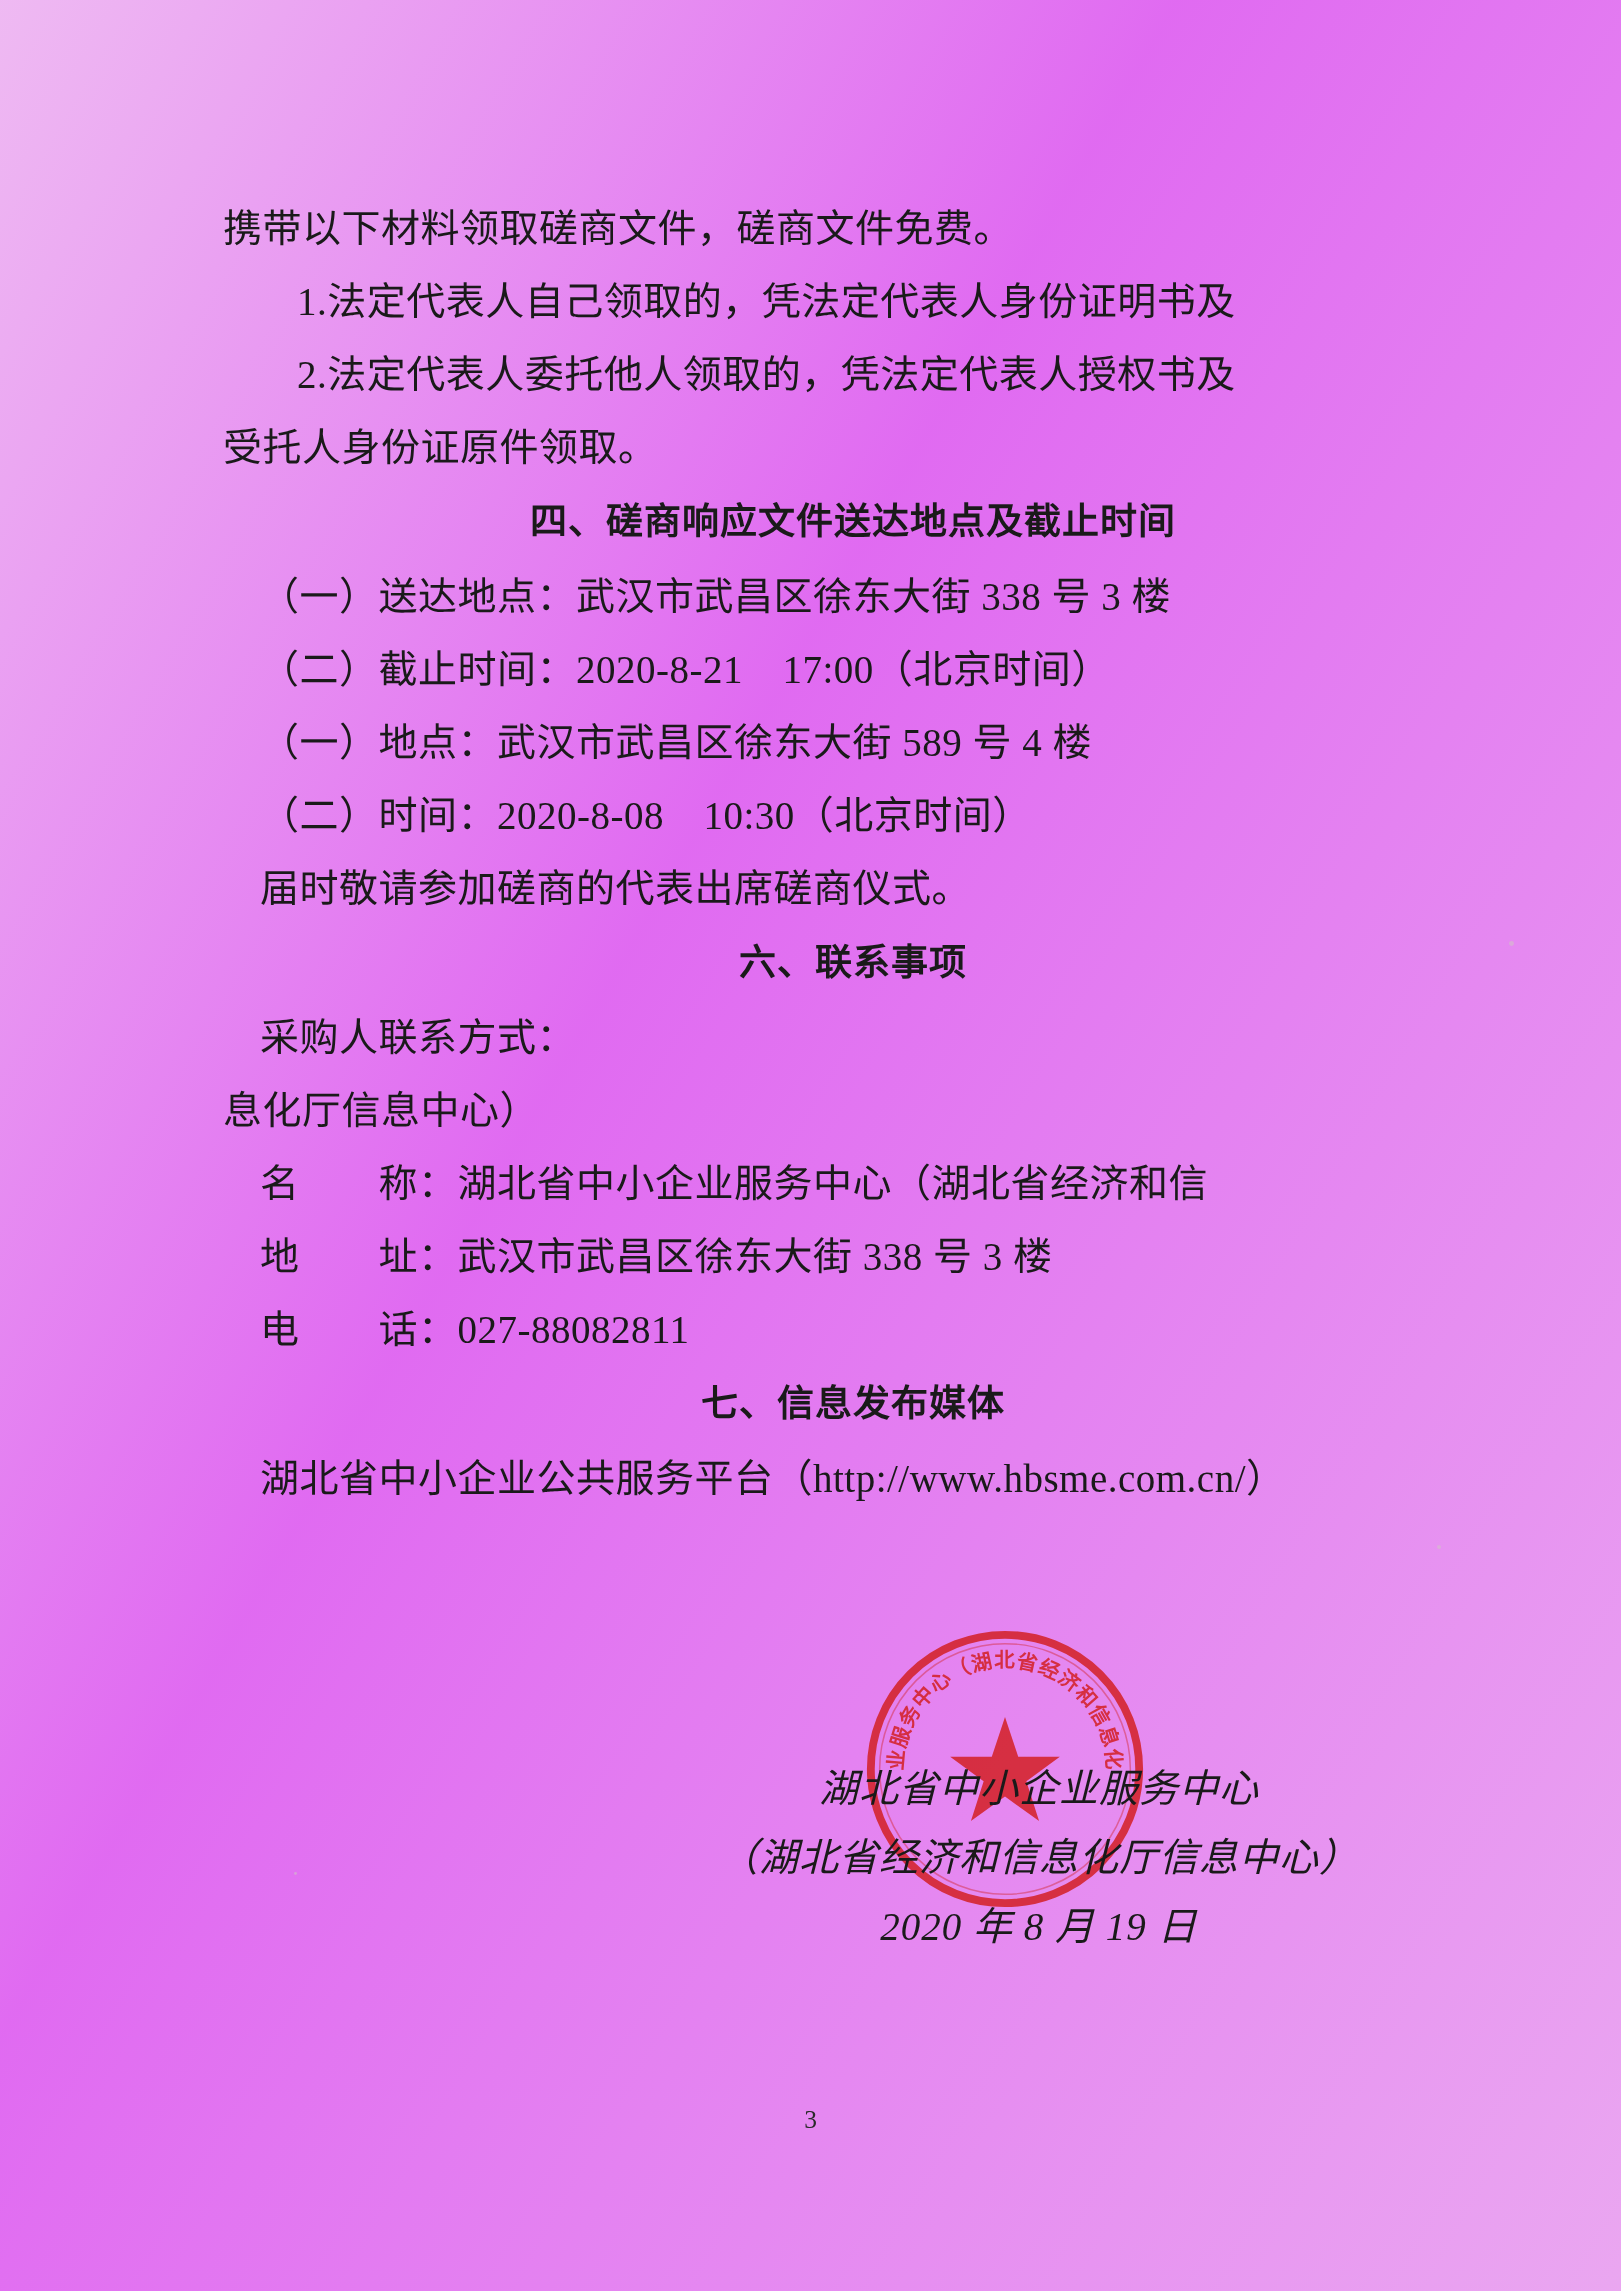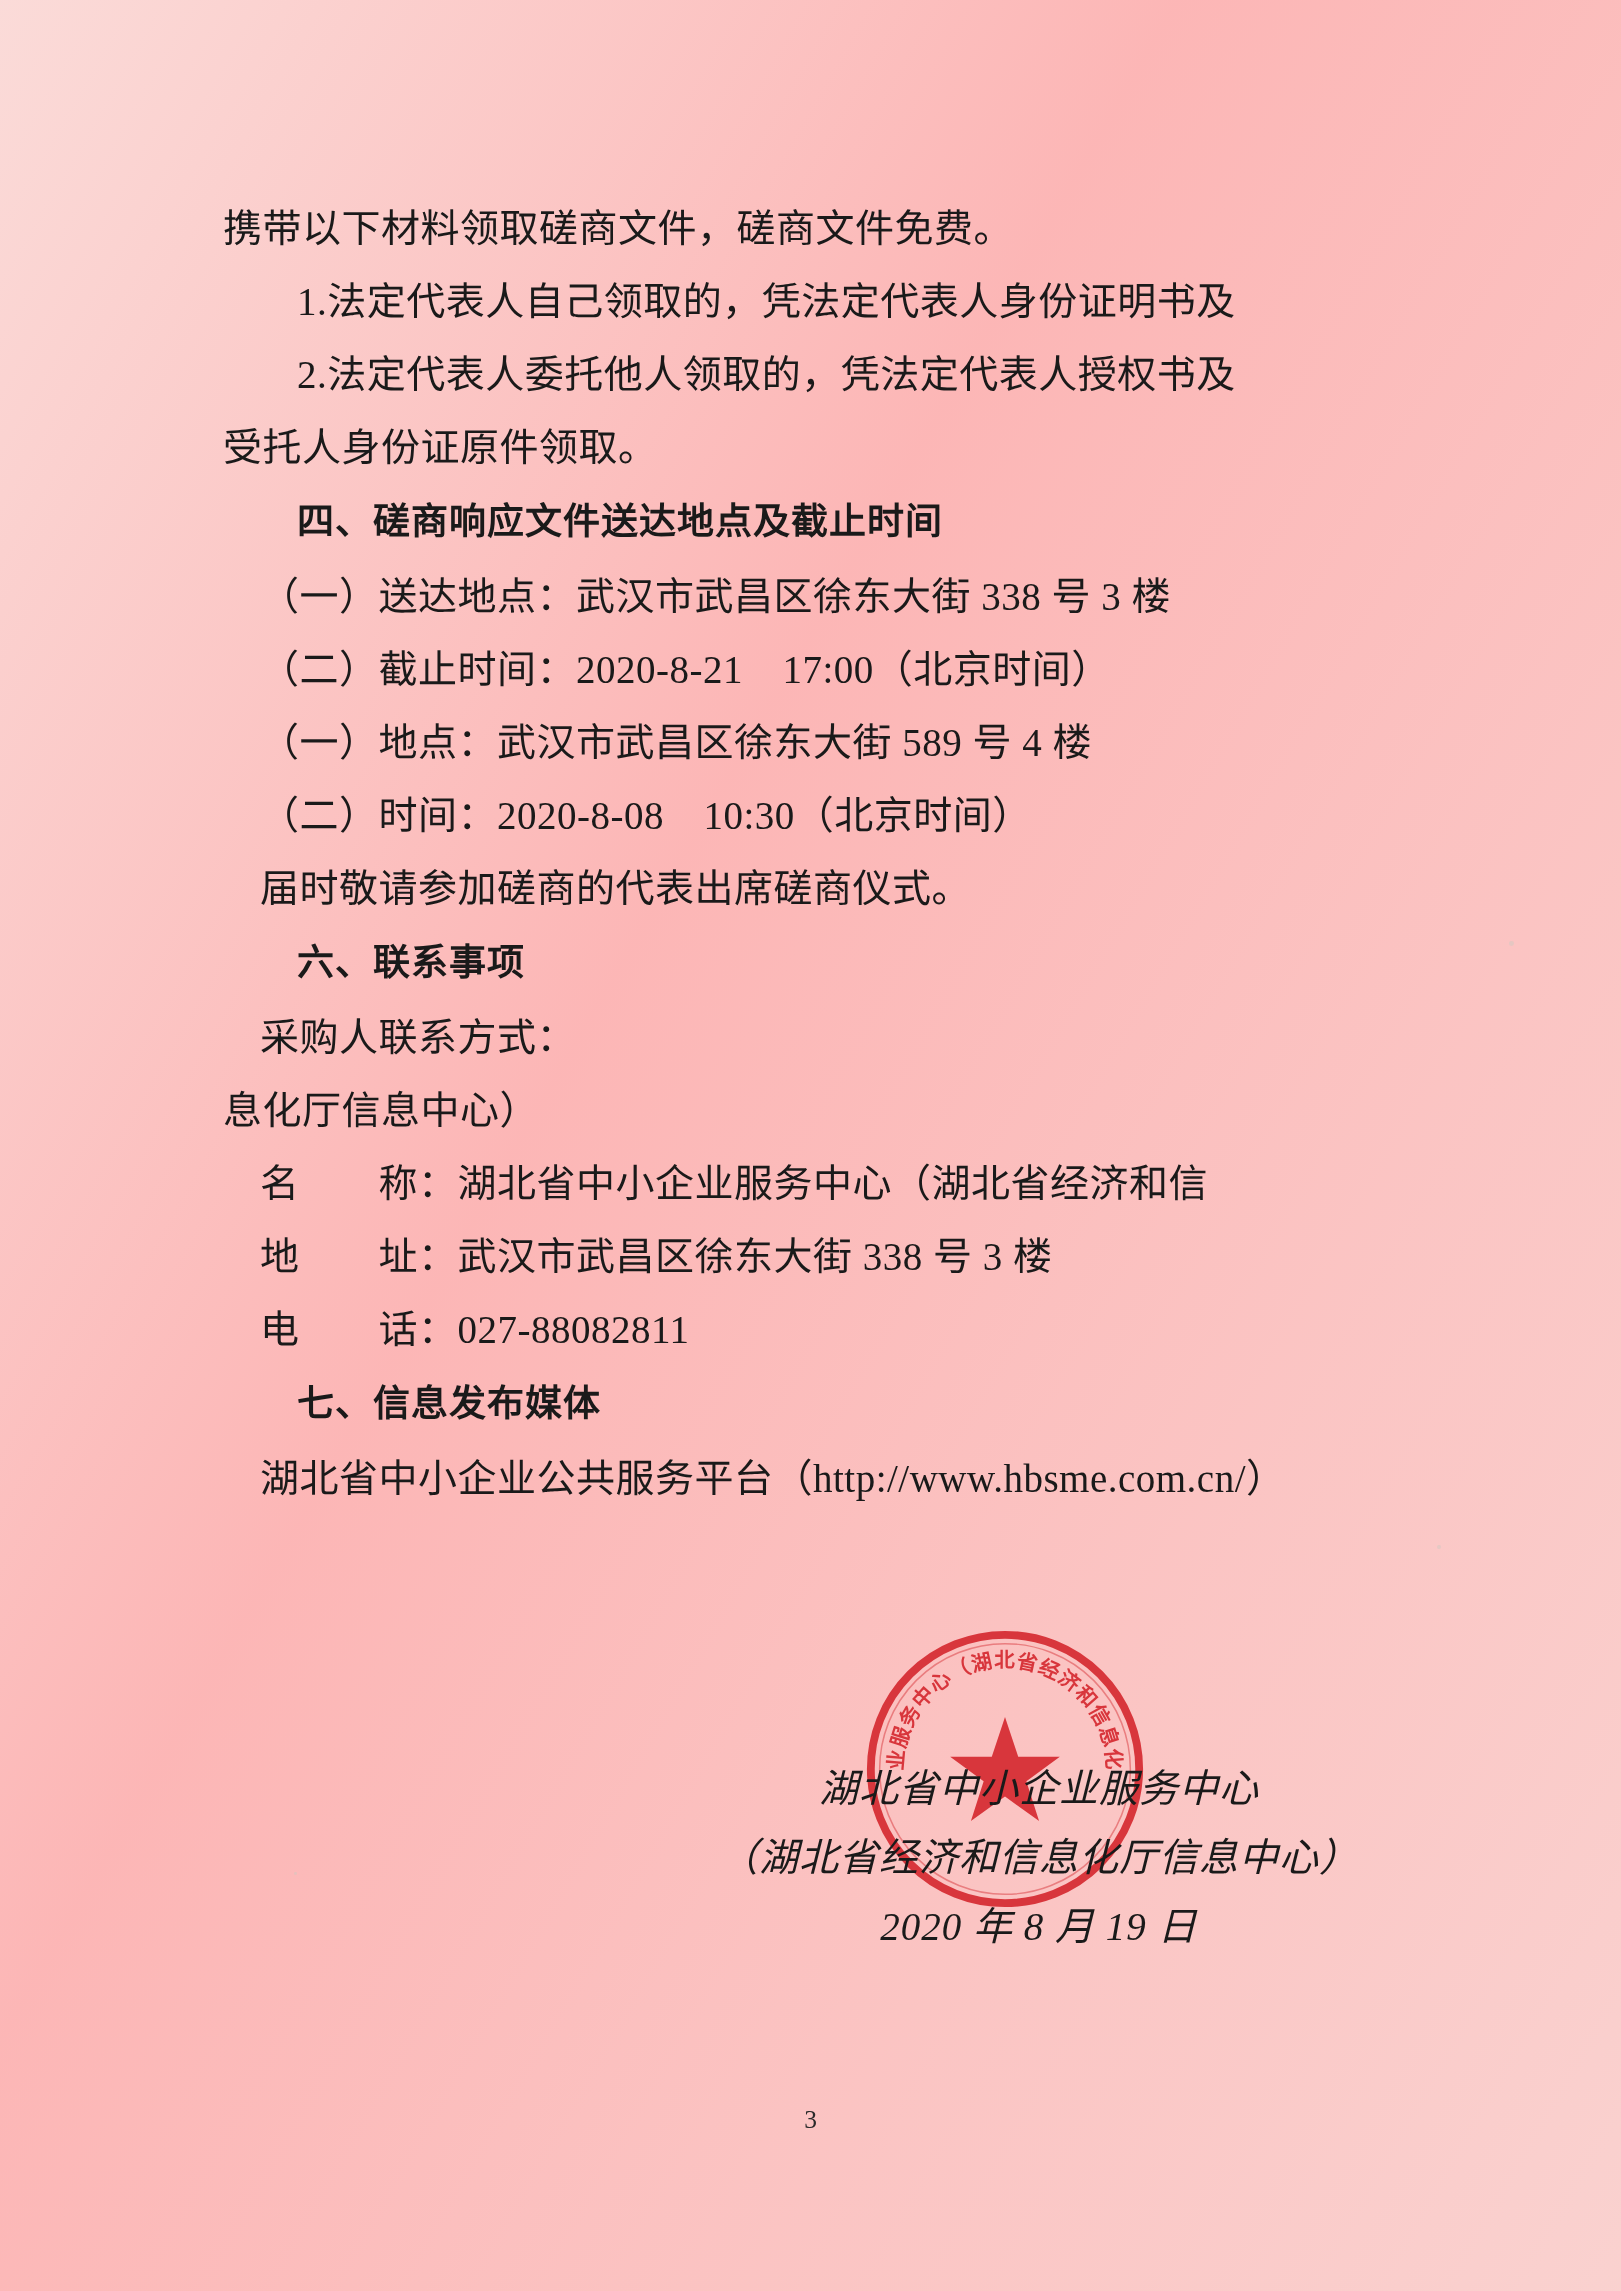--- a/index.html
+++ b/index.html
@@ -6,21 +6,21 @@
   html, body {
     margin: 0;
     padding: 0;
     background: #f2f1ef;
   }
   .page {
     position: relative;
     width: 1621px;
     height: 2292px;
     margin: 0 auto;
-    background: #fca5a5;
+    background: #d946ef;
     overflow: hidden;
     font-family: "Liberation Serif", "DejaVu Serif", serif;
     color: #1a1a1a;
     box-sizing: border-box;
   }
   
   .paper-tint {
     position: absolute;
     inset: 0;
     background:
@@ -45,20 +45,21 @@
   .indent-half {
     text-indent: 37px;
   }
   .heading {
     font-family: "DejaVu Sans", "Liberation Sans", sans-serif;
     font-weight: bold;
     font-size: 37px;
     line-height: 76px;
     text-indent: 74px;
     letter-spacing: 1px;
+    text-align: center;
   }
   .sig-block {
     position: absolute;
     left: 686px;
     top: 1754px;
     width: 706px;
     text-align: center;
   }
   .sig-line {
     font-size: 39px;

